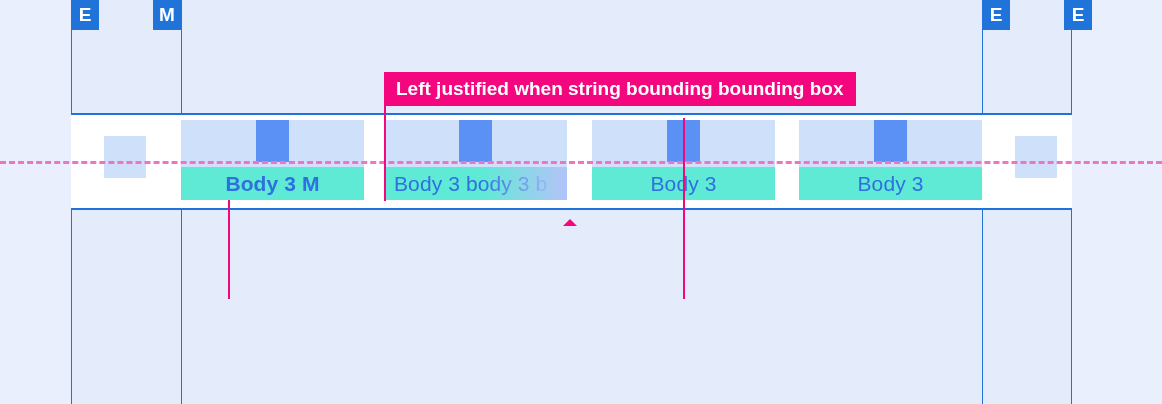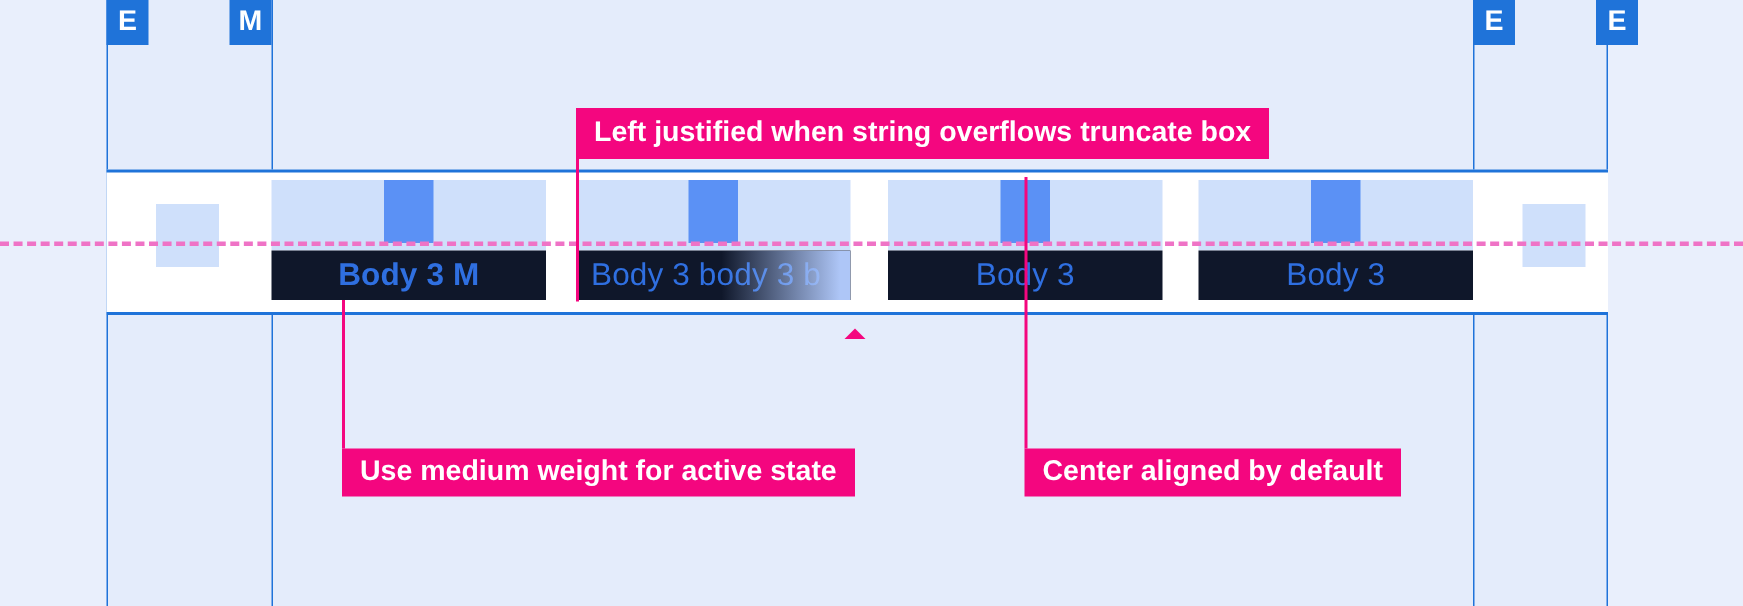--- a/index.html
+++ b/index.html
@@ -48,21 +48,21 @@
   .tab .icon-band{
     position:absolute;left:0;top:0;width:100%;
     background:#cfe0fb;
   }
   .tab .icon-sq{
     position:absolute;
     background:#5b91f5;
   }
   .tab .label-band{
     position:absolute;left:0;width:100%;
-    background:#0f172a;
+    background:#5eead4;
     overflow:hidden;
     white-space:nowrap;
   }
   .tab .label-txt{
     position:absolute;top:50%;transform:translateY(-50%);
     font-size:21px;
     color:#2f6fe0;
     letter-spacing:0.1px;
   }
   .tab .label-txt.center{left:0;width:100%;text-align:center;}
@@ -183,28 +183,22 @@
   </div>
   <div class="badge" style="left:982px;top:0px;width:28px;height:30px;">
     <span>E</span>
   </div>
   <div class="badge" style="left:1064px;top:0px;width:28px;height:30px;">
     <span>E</span>
   </div>
 
   <div class="leader" style="left:384px;top:105px;height:96px;"></div>
   <div class="callout" style="left:384px;top:72px;height:34px;">
-    <span>Left justified when string overflows truncate box</span>
+    <span>Left justified when string bounding bounding box</span>
   </div>
 
   <div class="ptr" style="left:563px;top:219px;"></div>
 
   <div class="leader" style="left:228px;top:200px;height:99px;"></div>
-  <div class="callout" style="left:228px;top:299px;height:32px;">
-    <span>Use medium weight for active state</span>
-  </div>
 
   <div class="leader" style="left:683px;top:118px;height:181px;"></div>
-  <div class="callout" style="left:683px;top:299px;height:32px;">
-    <span>Center aligned by default</span>
-  </div>
 
 </div>
 
 </body></html>

